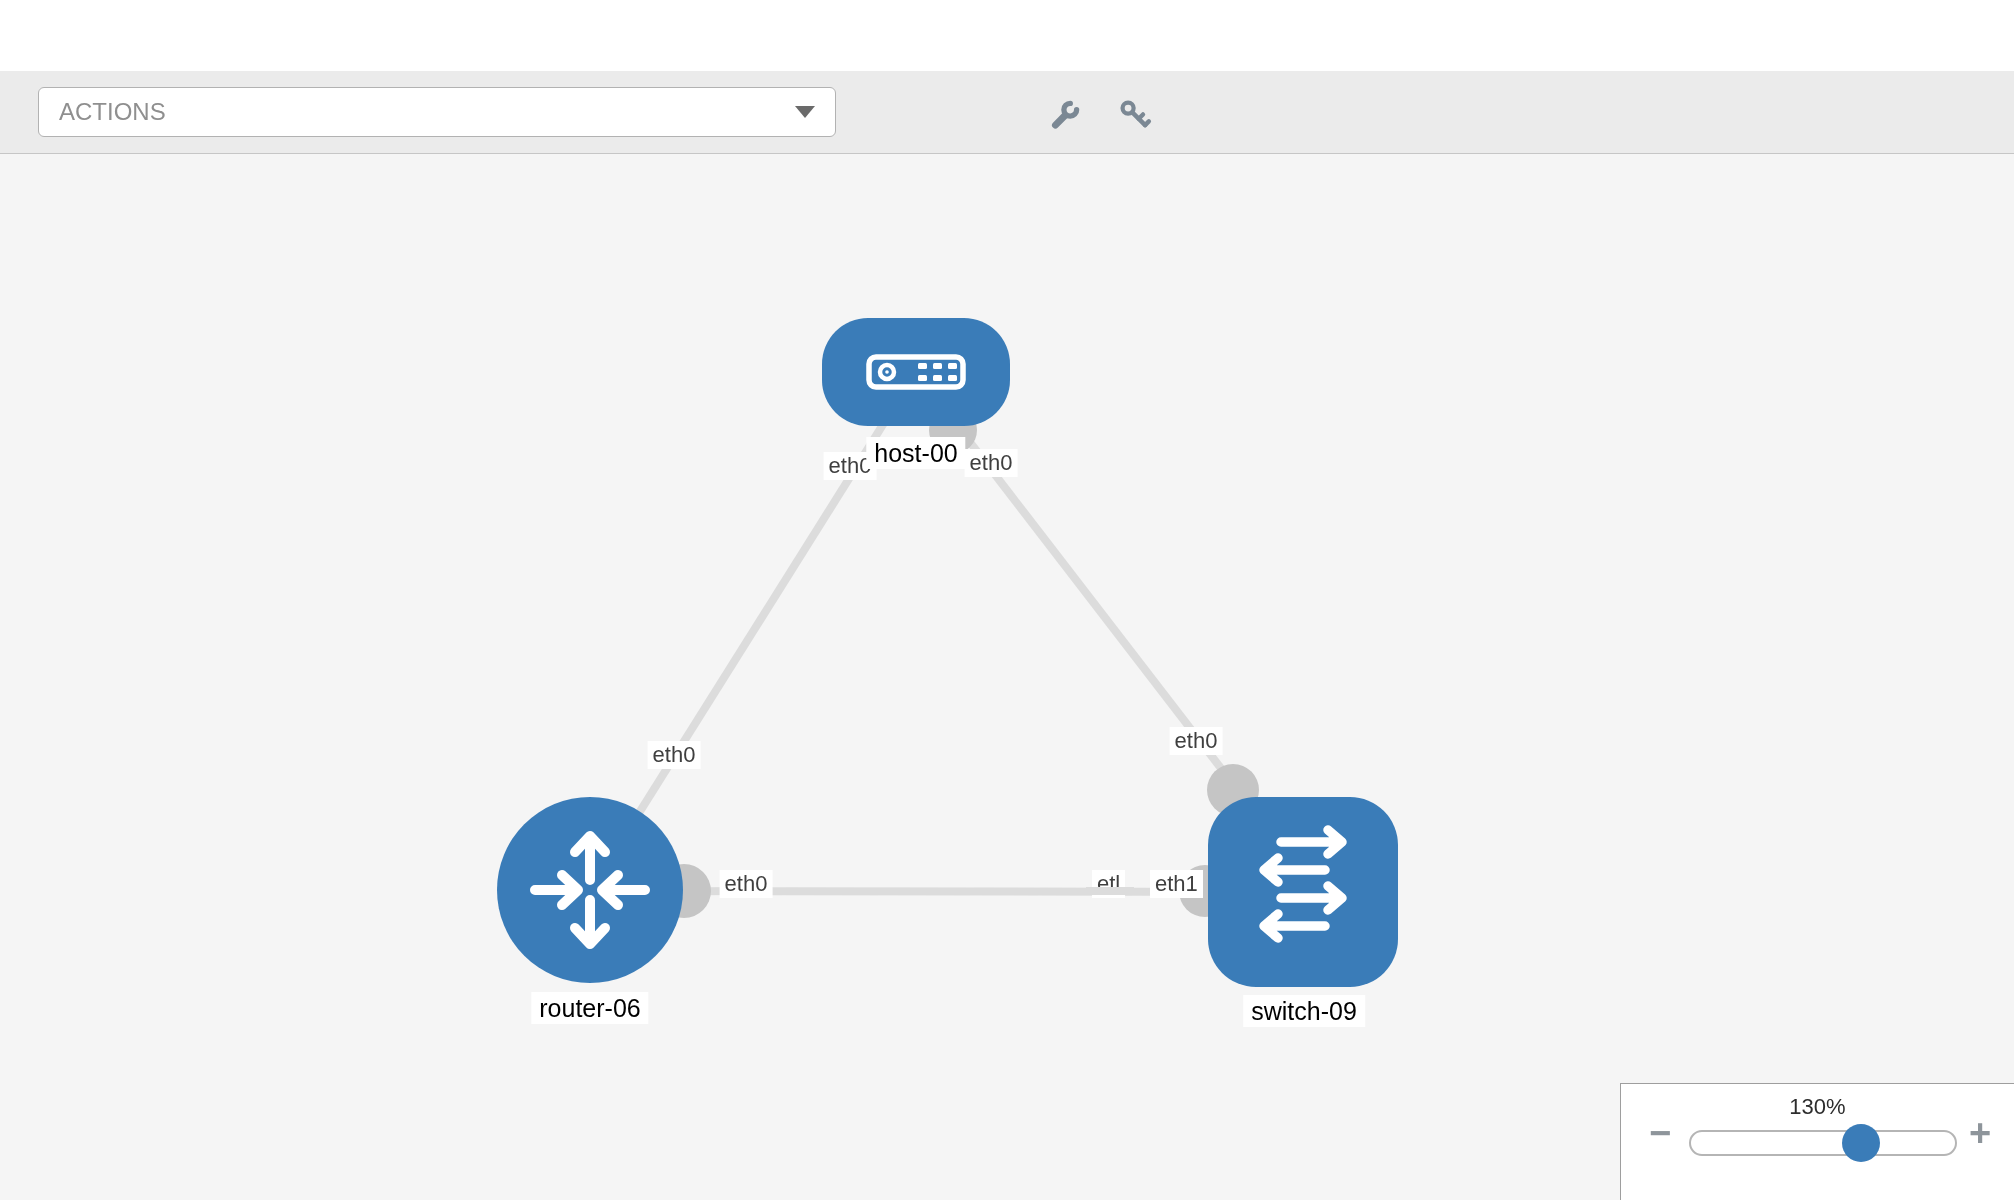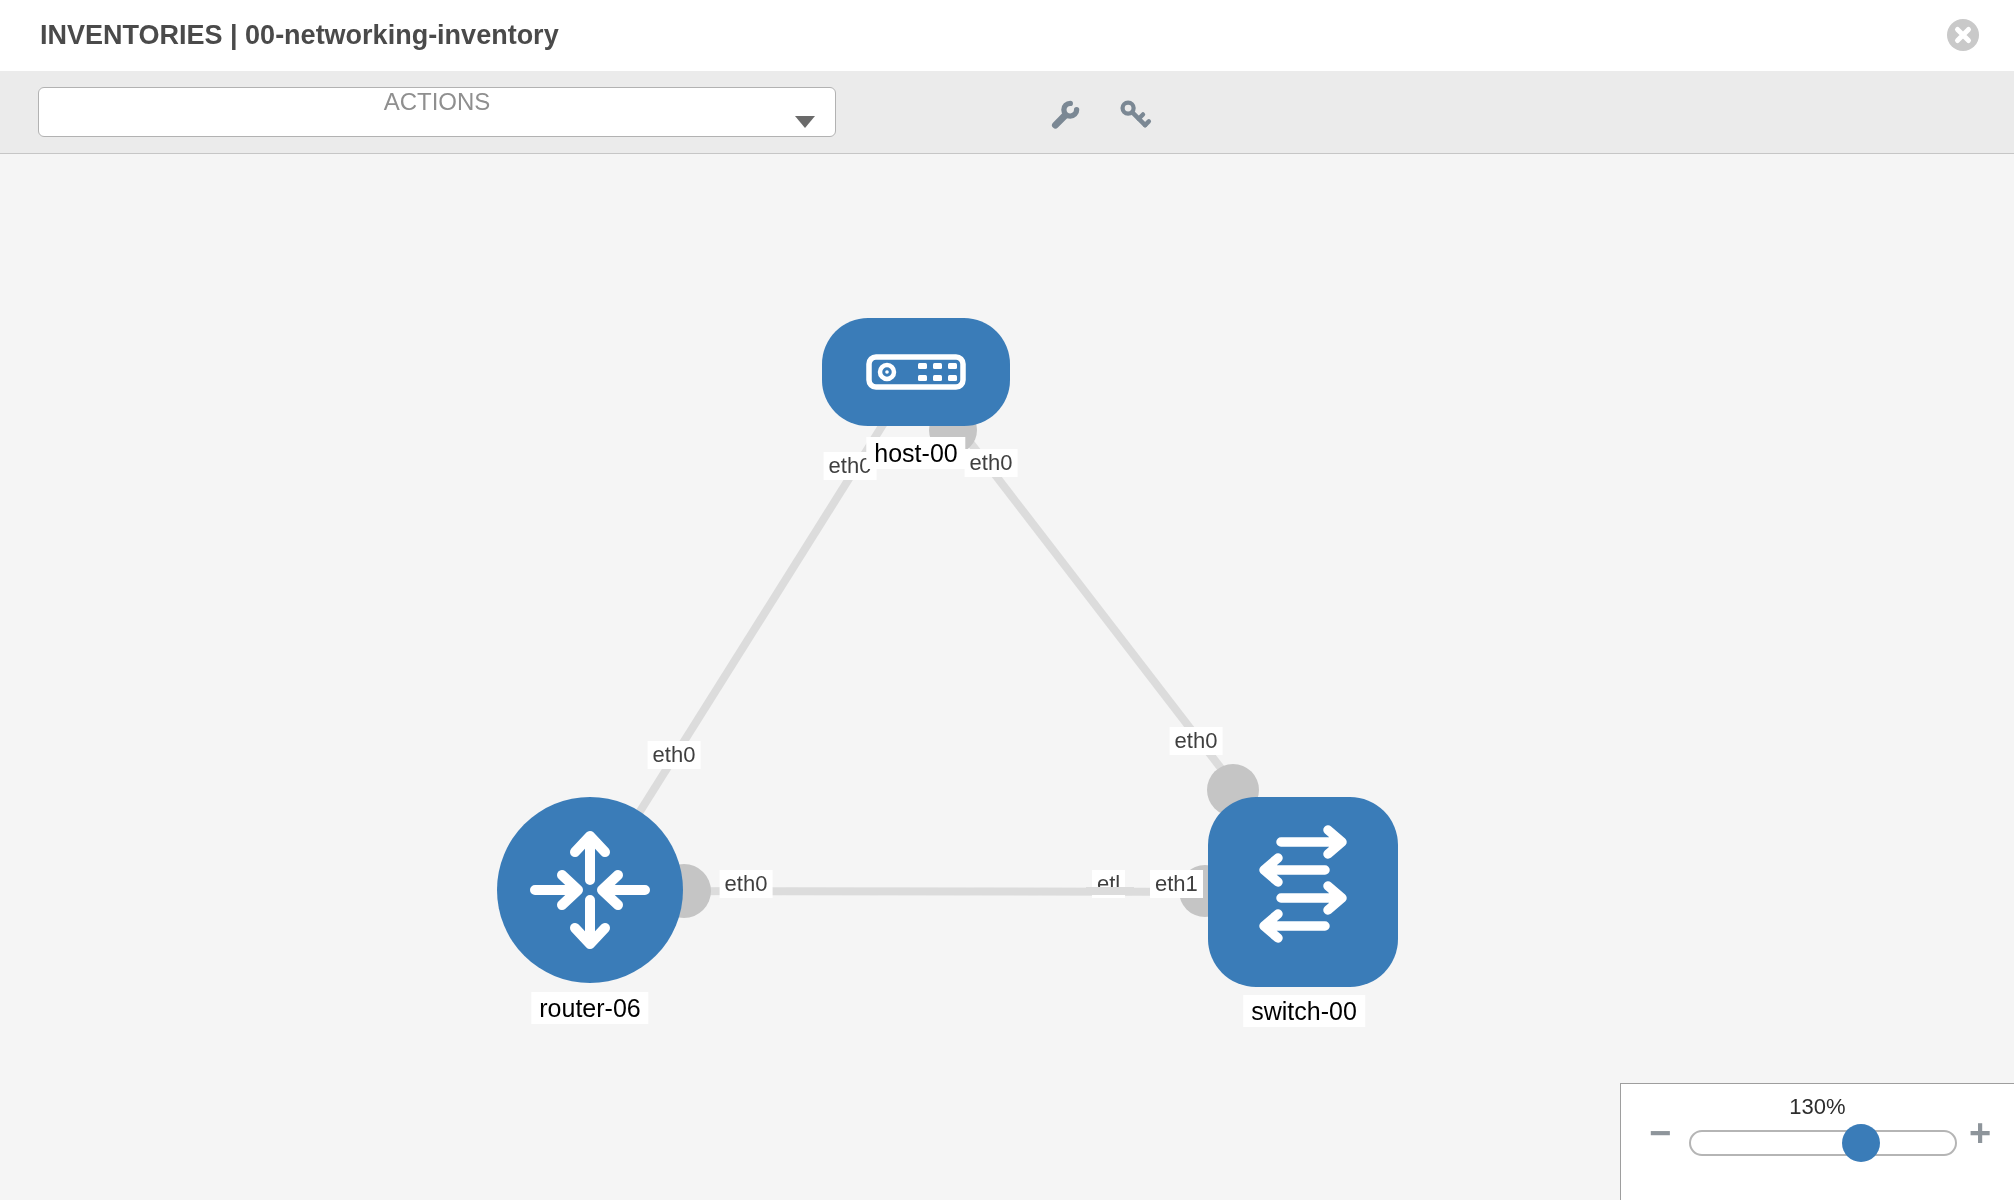--- a/index.html
+++ b/index.html
@@ -8,21 +8,21 @@
 
   
   .header{position:absolute;top:0;left:0;width:2014px;height:71px;background:#fff;z-index:10;}
   .page-title{position:absolute;left:40px;top:20px;font-size:27px;font-weight:bold;color:#4a4a4a;}
   .close-btn{position:absolute;right:34px;top:18px;width:34px;height:34px;cursor:pointer;}
 
   
   .toolbar{position:absolute;top:71px;left:0;width:2014px;height:83px;background:#ebebeb;
            border-bottom:1px solid #c6c6c6;box-sizing:border-box;z-index:10;}
   .dropdown{position:absolute;top:16px;height:50px;background:#fff;border:1px solid #b2b2b2;
-            border-radius:6px;display:flex;align-items:center;padding:0 20px;box-sizing:border-box;cursor:pointer;flex-direction:column;}
+            border-radius:6px;display:flex;align-items:center;padding:0 20px;box-sizing:border-box;cursor:pointer;}
   .dd-actions{left:38px;width:798px;}
   .dd-search{left:1184px;width:793px;}
   .dd-label{font-size:24px;color:#8f8f8f;}
   .dd-caret{margin-left:auto;width:0;height:0;border-left:10px solid transparent;
             border-right:10px solid transparent;border-top:12px solid #6a6a6a;}
   .tool-icon{position:absolute;top:98px;width:34px;height:34px;cursor:pointer;z-index:11;}
   .tool-wrench{left:1048px;}
   .tool-key{left:1118px;}
 
   
@@ -120,30 +120,23 @@
     <span class="if-label" style="left:674px;top:741px;">eth0</span>
     <span class="if-label" style="left:1196px;top:727px;">eth0</span>
 
     <span class="if-label" style="left:746px;top:870px;">eth0</span>
 
     <span class="if-label raw" style="left:1092px;top:870px;">etl</span>
     <div class="line-overlay" style="left:1086px;top:887px;width:48px;height:8px;"></div>
     <span class="if-label raw" style="left:1114px;top:870px;margin-left:36px;">eth1</span>
 
     <span class="node-label" style="left:590px;top:992px;">router-06</span>
-    <span class="node-label" style="left:1304px;top:995px;">switch-00</span>
+    <span class="node-label" style="left:1304px;top:995px;">switch-09</span>
   </div>
 
-  <div class="header">
-    <span class="page-title">INVENTORIES | 00-networking-inventory</span>
-    <svg class="close-btn" viewBox="0 0 34 34">
-      <circle cx="17" cy="17" r="16" fill="#c9c9c9"></circle>
-      <path d="M11.5 11.5 L22.5 22.5 M22.5 11.5 L11.5 22.5" stroke="#fff" stroke-width="5" stroke-linecap="round"></path>
-    </svg>
-  </div>
 
   <div class="toolbar">
     <div class="dropdown dd-actions">
       <span class="dd-label">ACTIONS</span>
       <span class="dd-caret"></span>
     </div>
   </div>
 
   <svg class="tool-icon tool-wrench" viewBox="0 0 32 32">
     <line x1="7" y1="25.5" x2="15.5" y2="17" stroke="#7b8894" stroke-width="6.5" stroke-linecap="round"></line>

